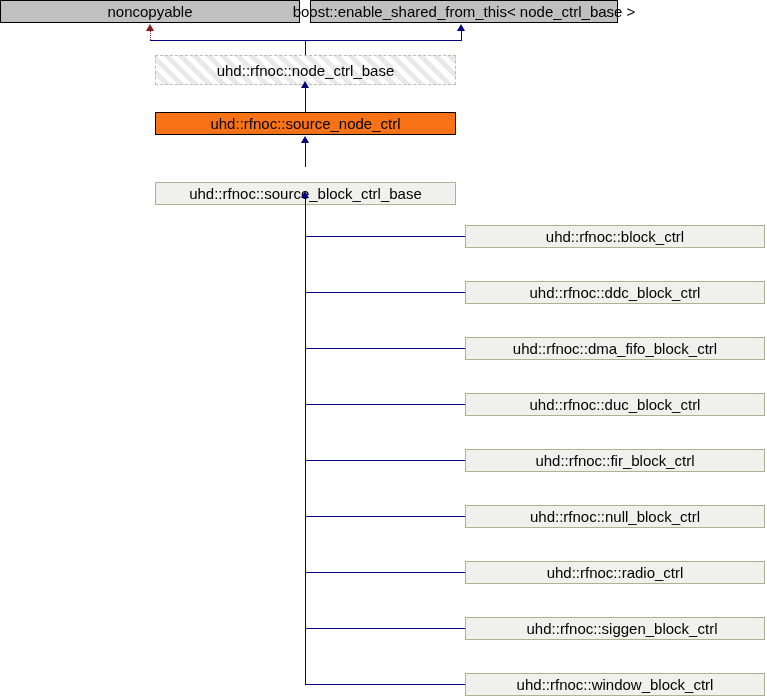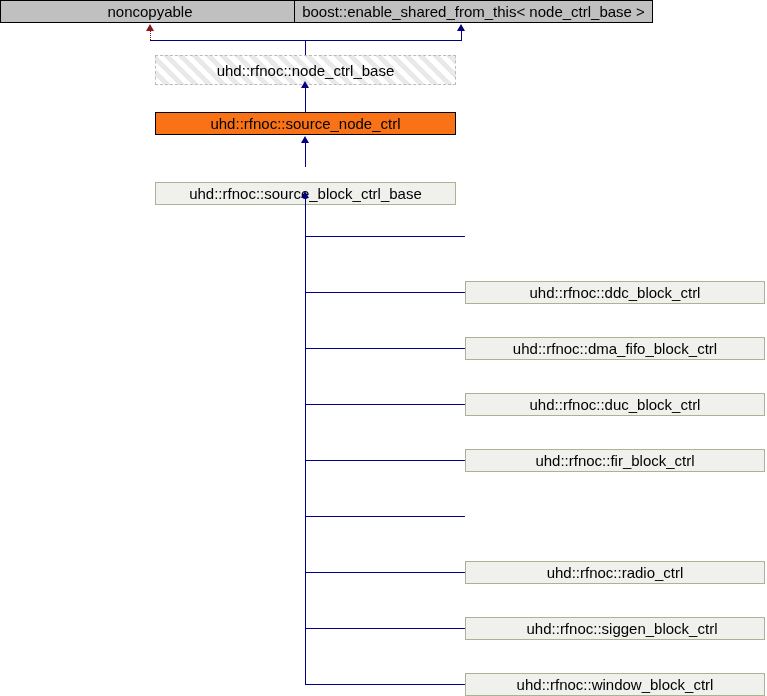--- a/index.html
+++ b/index.html
@@ -44,21 +44,21 @@
   .arrowhead.red{border-bottom-color:#8b1a1a;}
 </style>
 </head>
 <body>
 
 <div id="canvas">
 
   <div class="node gray" style="left:0px;top:0px;width:300px;">
     <span>noncopyable</span>
   </div>
-  <div class="node gray" style="left:294px;top:0px;width:359px;">
+  <div class="node gray" style="left:310px;top:0px;width:308px;">
     <span>boost::enable_shared_from_this&lt; node_ctrl_base &gt;</span>
   </div>
 
   <div class="arrowhead red" style="left:146px;top:24px;"></div>
   <div class="edge v red" style="left:150px;top:31px;height:9px;"></div>
   <div class="arrowhead" style="left:457px;top:24px;"></div>
   <div class="edge v" style="left:461px;top:31px;height:9px;"></div>
   <div class="edge h" style="left:150px;top:40px;width:312px;"></div>
   <div class="edge v" style="left:305px;top:40px;height:15px;"></div>
 
@@ -86,31 +86,37 @@
   <div class="edge h" style="left:305px;top:236px;width:160px;"></div>
   <div class="edge h" style="left:305px;top:292px;width:160px;"></div>
   <div class="edge h" style="left:305px;top:348px;width:160px;"></div>
   <div class="edge h" style="left:305px;top:404px;width:160px;"></div>
   <div class="edge h" style="left:305px;top:460px;width:160px;"></div>
   <div class="edge h" style="left:305px;top:516px;width:160px;"></div>
   <div class="edge h" style="left:305px;top:572px;width:160px;"></div>
   <div class="edge h" style="left:305px;top:628px;width:160px;"></div>
   <div class="edge h" style="left:305px;top:684px;width:160px;"></div>
 
+  <div class="node light derived" style="top:225px;">
+    <span>uhd::rfnoc::block_ctrl</span>
+  </div>
   <div class="node light derived" style="top:281px;">
     <span>uhd::rfnoc::ddc_block_ctrl</span>
   </div>
   <div class="node light derived" style="top:337px;">
     <span>uhd::rfnoc::dma_fifo_block_ctrl</span>
   </div>
   <div class="node light derived" style="top:393px;">
     <span>uhd::rfnoc::duc_block_ctrl</span>
   </div>
   <div class="node light derived" style="top:449px;">
     <span>uhd::rfnoc::fir_block_ctrl</span>
+  </div>
+  <div class="node light derived" style="top:505px;">
+    <span>uhd::rfnoc::null_block_ctrl</span>
   </div>
   <div class="node light derived" style="top:561px;">
     <span>uhd::rfnoc::radio_ctrl</span>
   </div>
   <div class="node light derived" style="top:617px;padding-left:14px;">
     <span>uhd::rfnoc::siggen_block_ctrl</span>
   </div>
   <div class="node light derived" style="top:673px;">
     <span>uhd::rfnoc::window_block_ctrl</span>
   </div>

